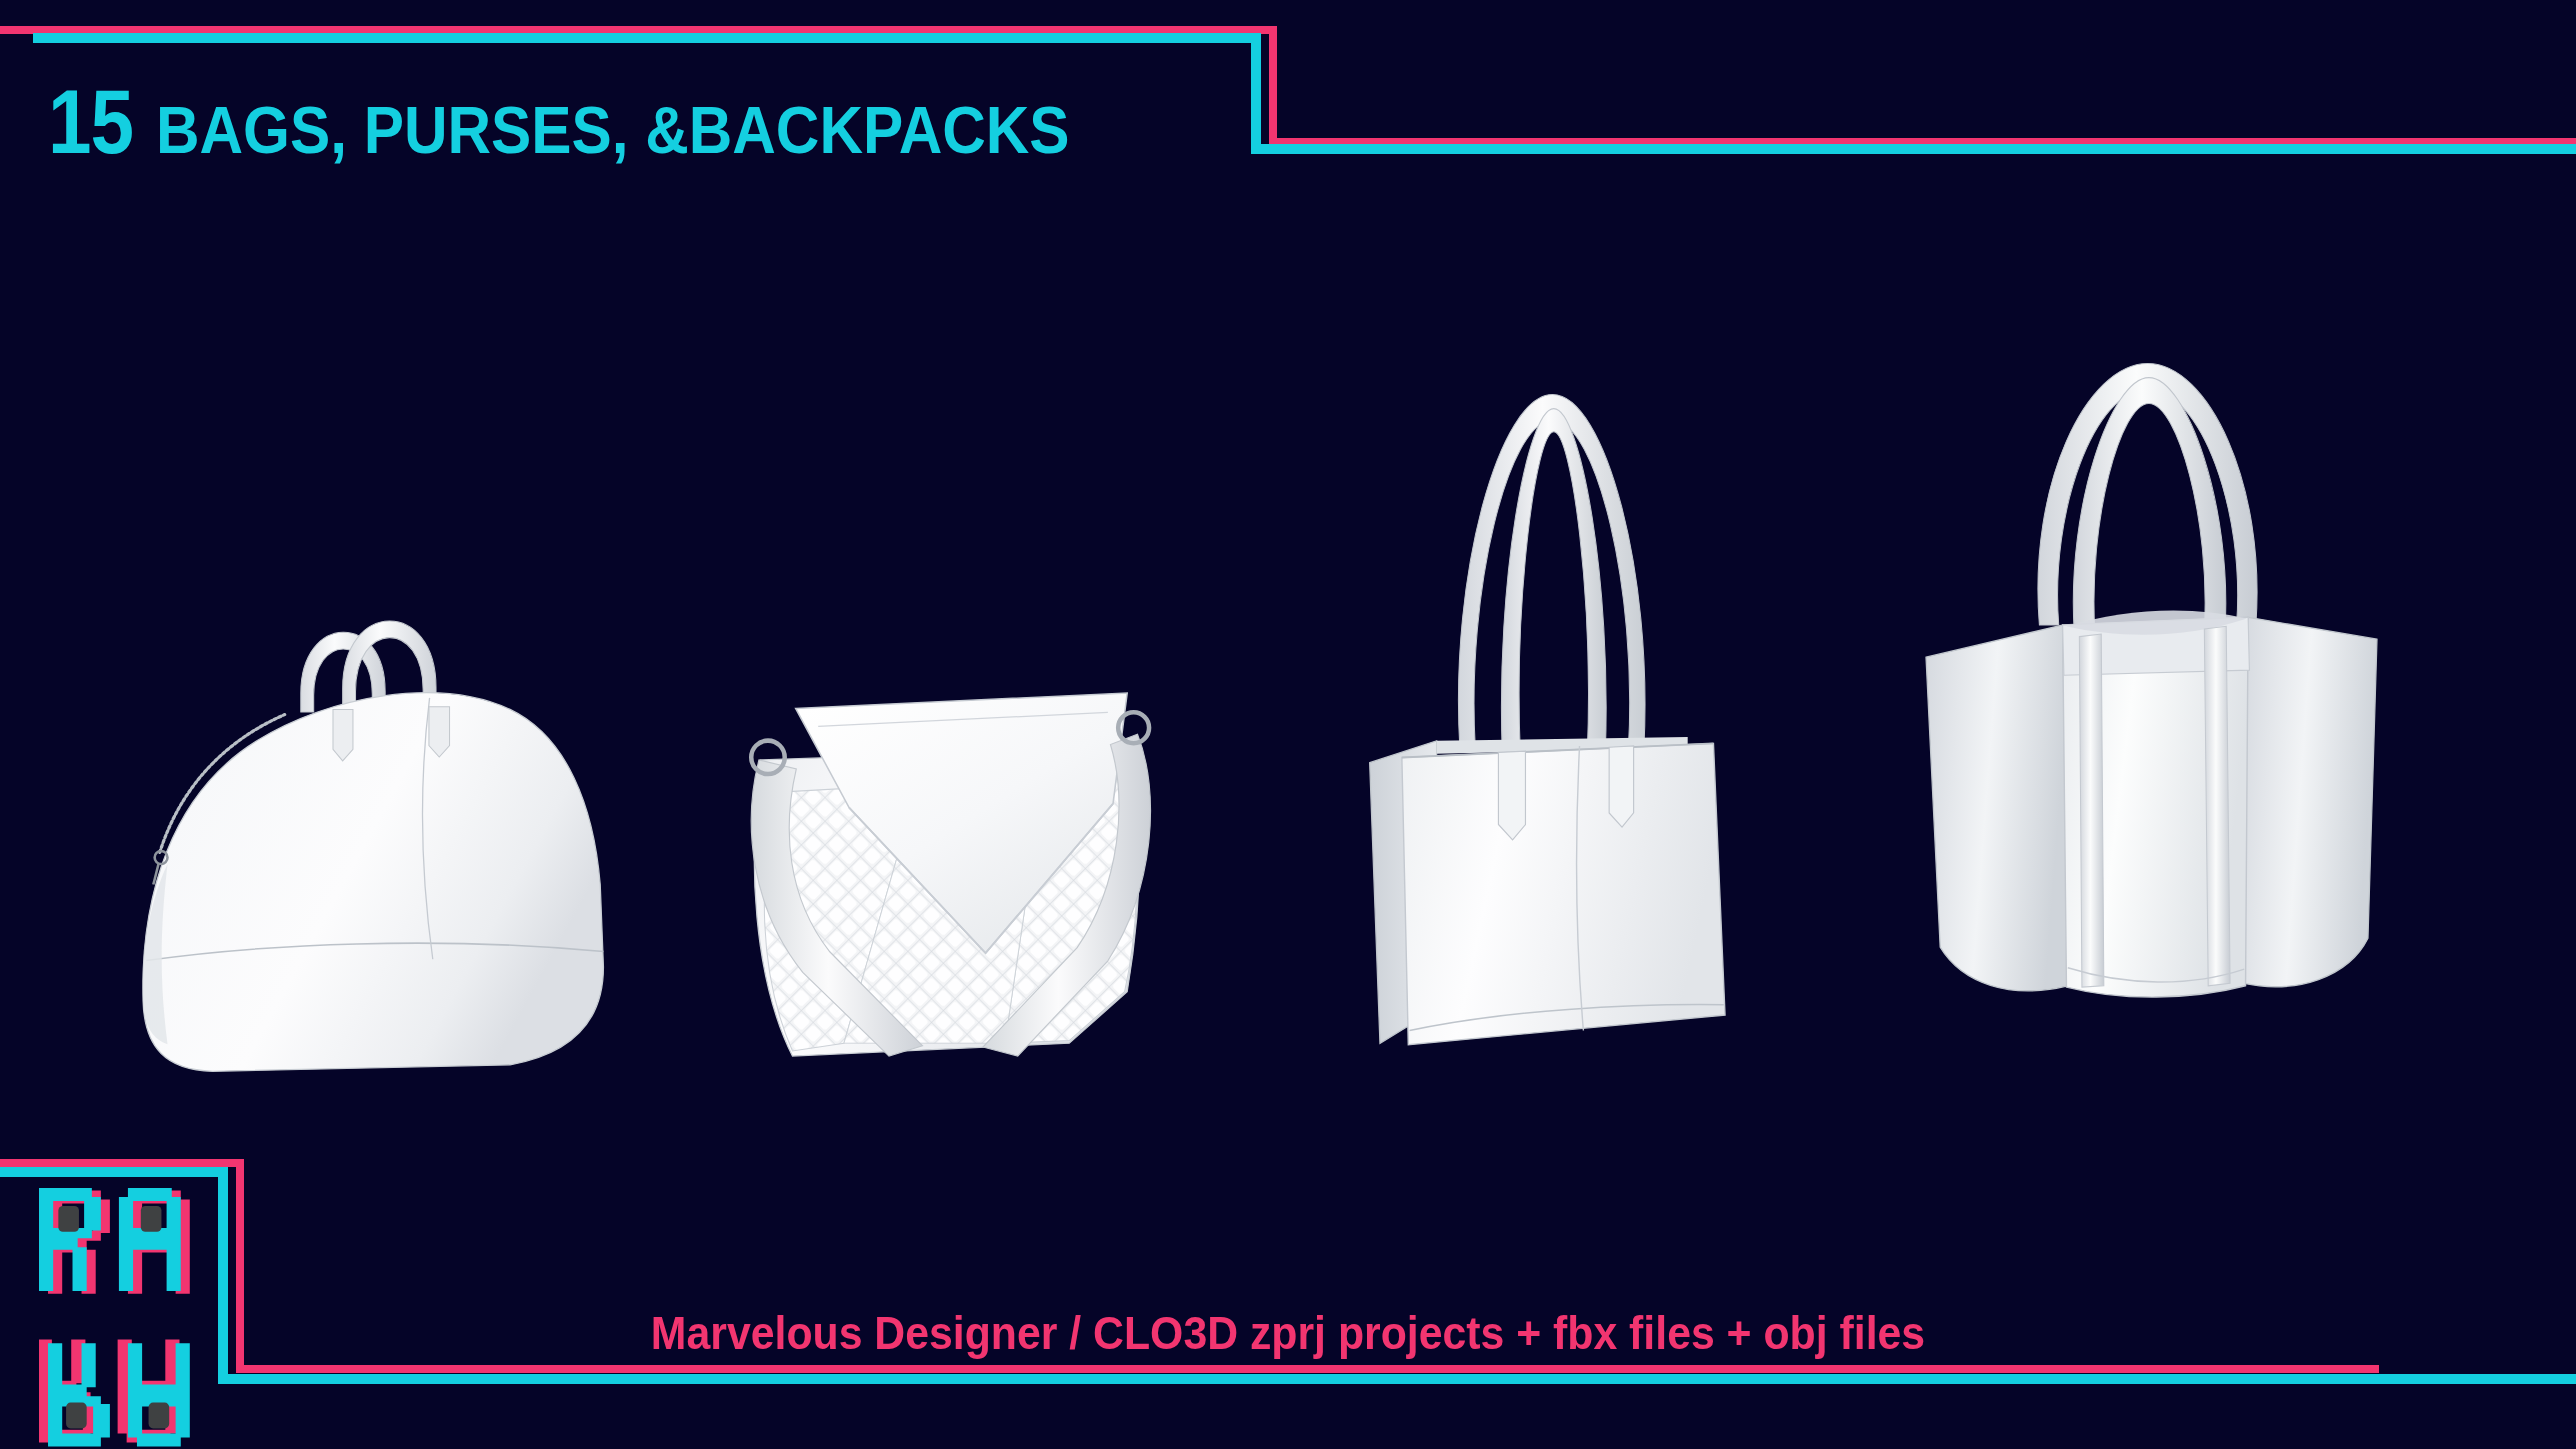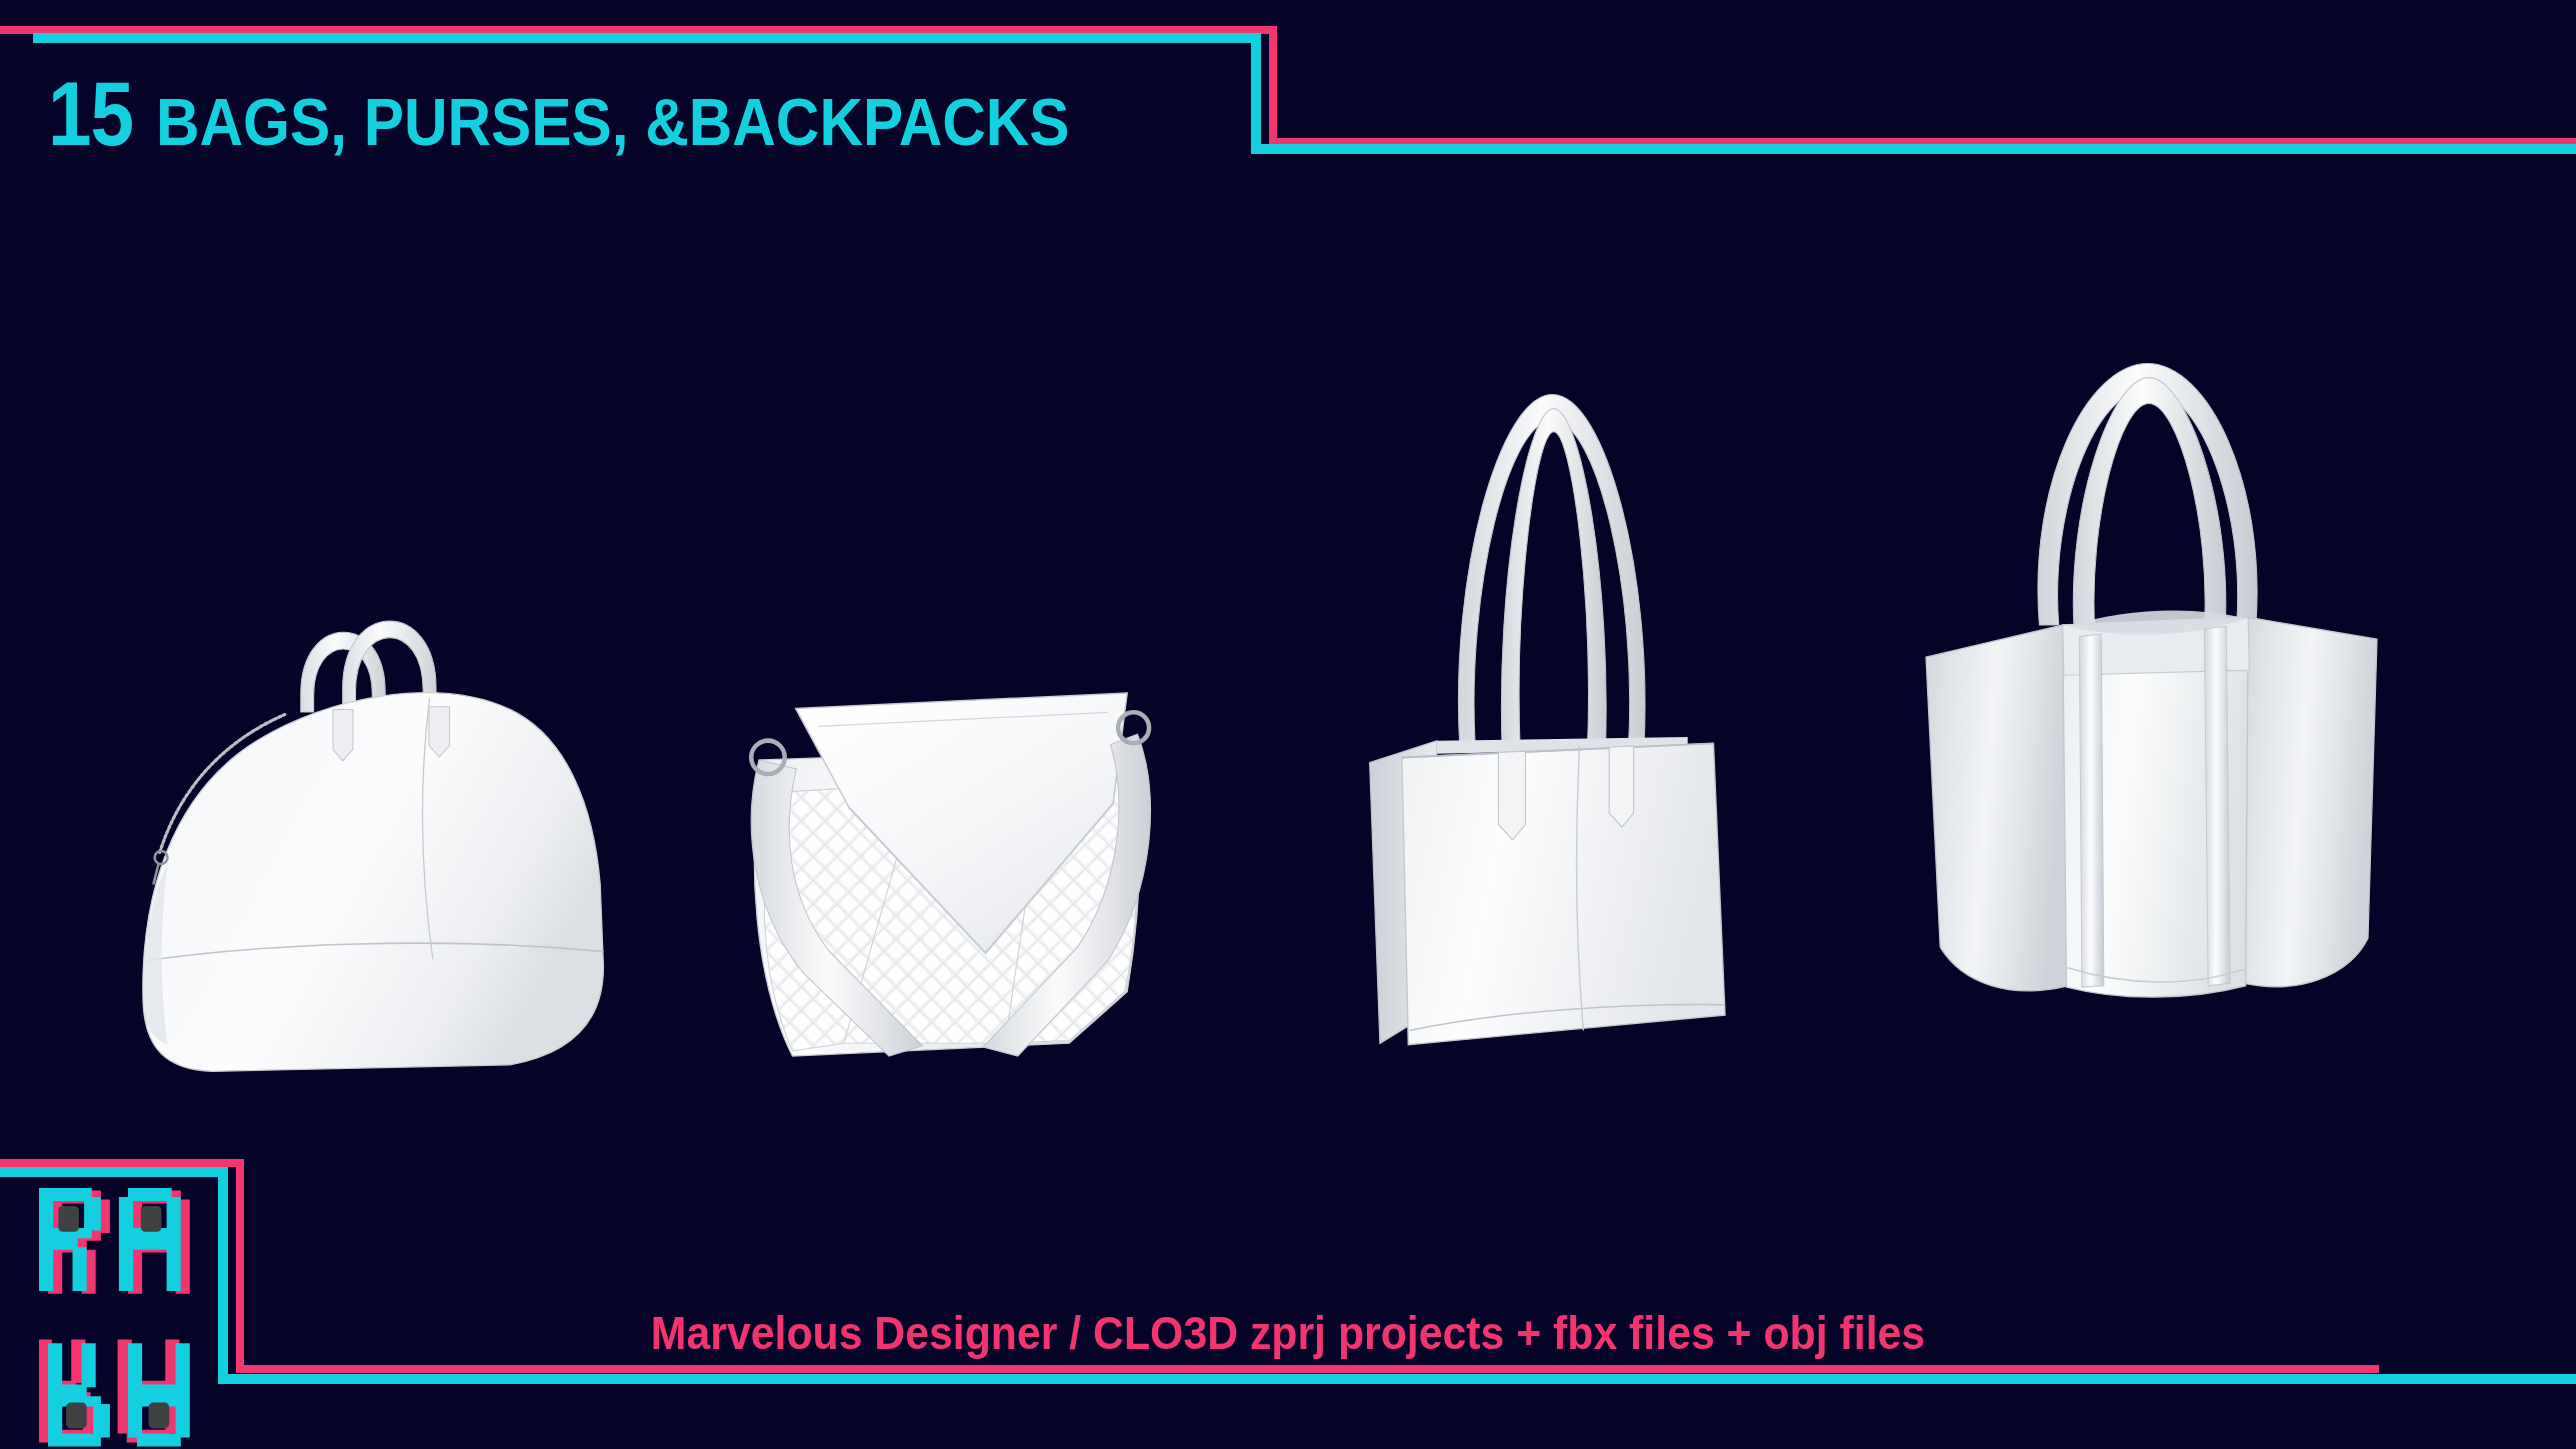--- a/index.html
+++ b/index.html
@@ -63,21 +63,21 @@
     top: 144px;
     width: 1325px;
     height: 9.7px;
     background: #14cfe0;
   }
 
   
   .title-row {
     position: absolute;
     left: 48px;
-    top: 68px;
+    top: 76px;
     display: flex;
     align-items: baseline;
     white-space: nowrap;
     text-align: right;
   }
   .title-count {
     color: #14cfe0;
     font-size: 91px;
     font-weight: bold;
     line-height: 1;

